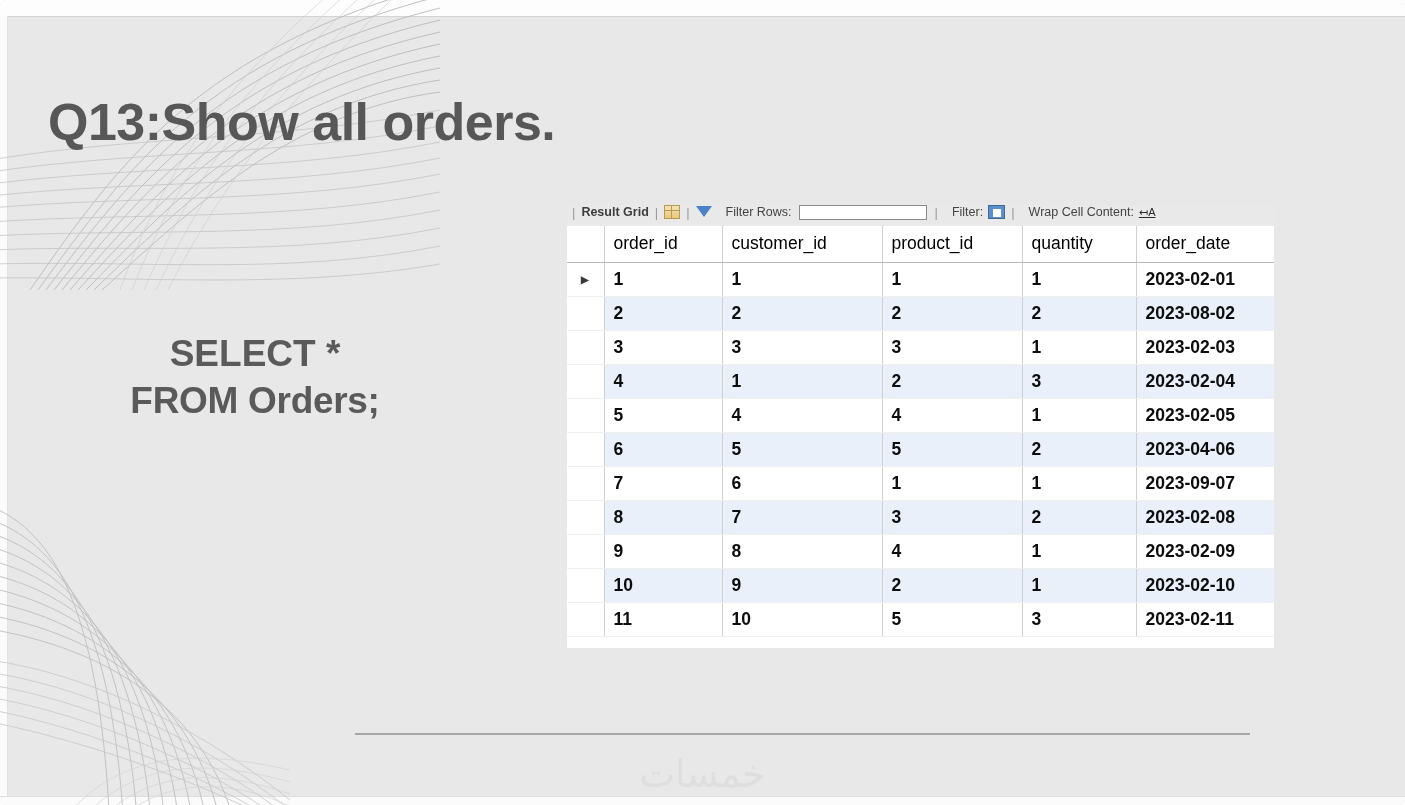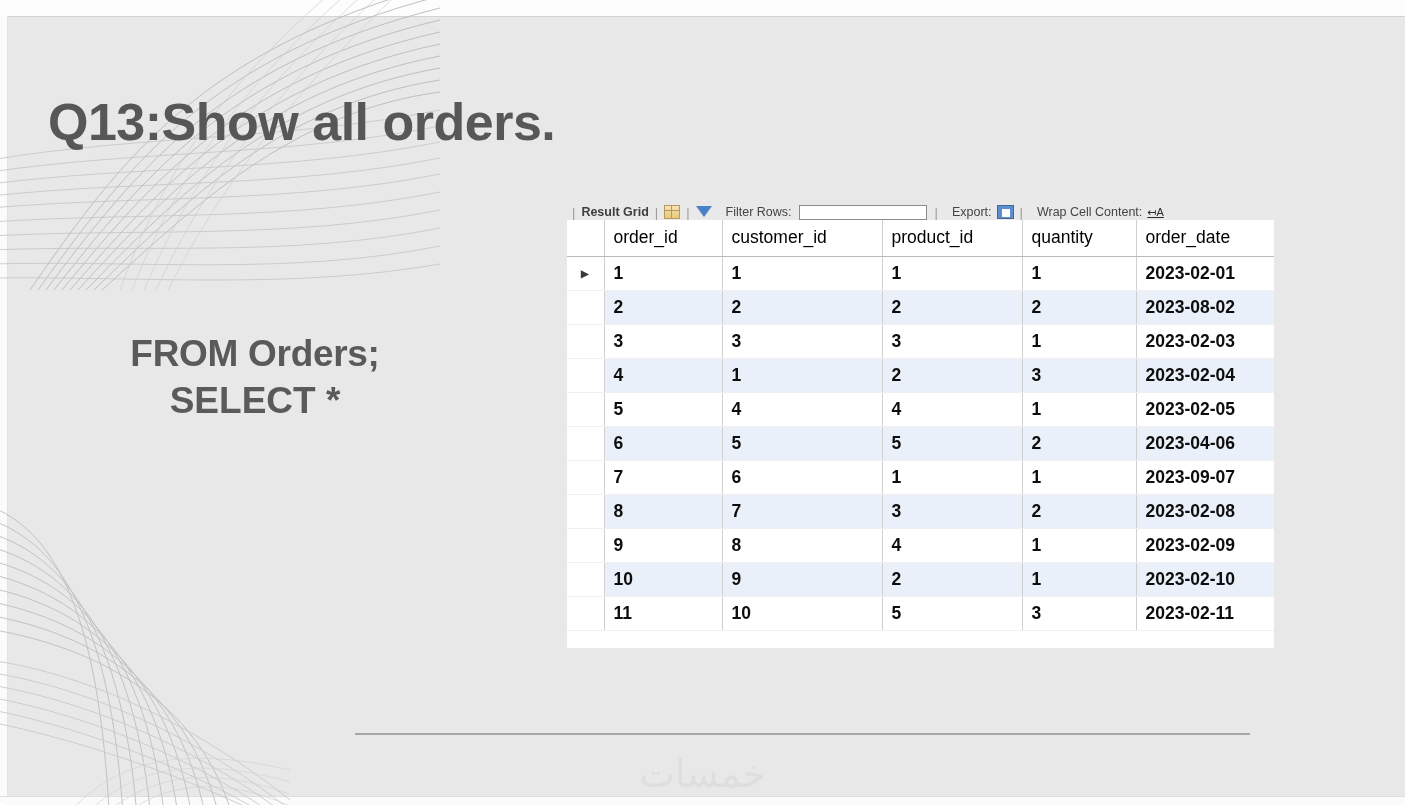--- a/index.html
+++ b/index.html
@@ -188,21 +188,21 @@
     font-size: 11px;
     color: #2b2b2b;
     text-decoration: underline;
     line-height: 1;
   }
 
   
   .grid {
     position: absolute;
     left: 0;
-    top: 15px;
+    top: 21px;
     width: 707px;
     height: 416px;
     overflow: hidden;
   }
   table.rgrid {
     border-collapse: collapse;
     table-layout: fixed;
     width: 707px;
     background: #ffffff;
     font-size: 17.5px;
@@ -347,38 +347,38 @@
       <path d="M95 360 C 140 300 200 270 330 300"></path>
       <path d="M112 360 C 156 306 216 280 330 312"></path>
       <path d="M129 360 C 172 312 232 290 330 324"></path>
       <path d="M146 360 C 188 318 248 300 330 336"></path>
     </g>
   </svg>
 
   <div class="title">Q13:Show all orders.</div>
 
   <div class="sql-block">
+    <div class="sql-line">SELECT *</div>
     <div class="sql-line sql-line-2">FROM Orders;</div>
-    <div class="sql-line">SELECT *</div>
   </div>
 
   <div class="result-panel">
 
     <div class="rp-toolbar">
       <div class="tb-inner">
         <span class="tb-sep">|</span>
         <span class="tb-label">Result Grid</span>
         <span class="tb-sep">|</span>
         <span class="tb-icon-grid"></span>
         <span class="tb-sep">|</span>
         <span class="tb-icon-funnel"></span>
         <span class="tb-label plain">Filter Rows:</span>
         <input class="tb-input" type="text" placeholder="" style="">
         <span class="tb-sep">|</span>
-        <span class="tb-label plain">Export:</span>
+        <span class="tb-label plain">Filter:</span>
         <span class="tb-icon-export"></span>
         <span class="tb-sep">|</span>
         <span class="tb-label plain">Wrap Cell Content:</span>
         <span class="tb-icon-wrap">↤A</span>
       </div>
     </div>
 
     <div class="grid">
       <table class="rgrid">
         <colgroup>

